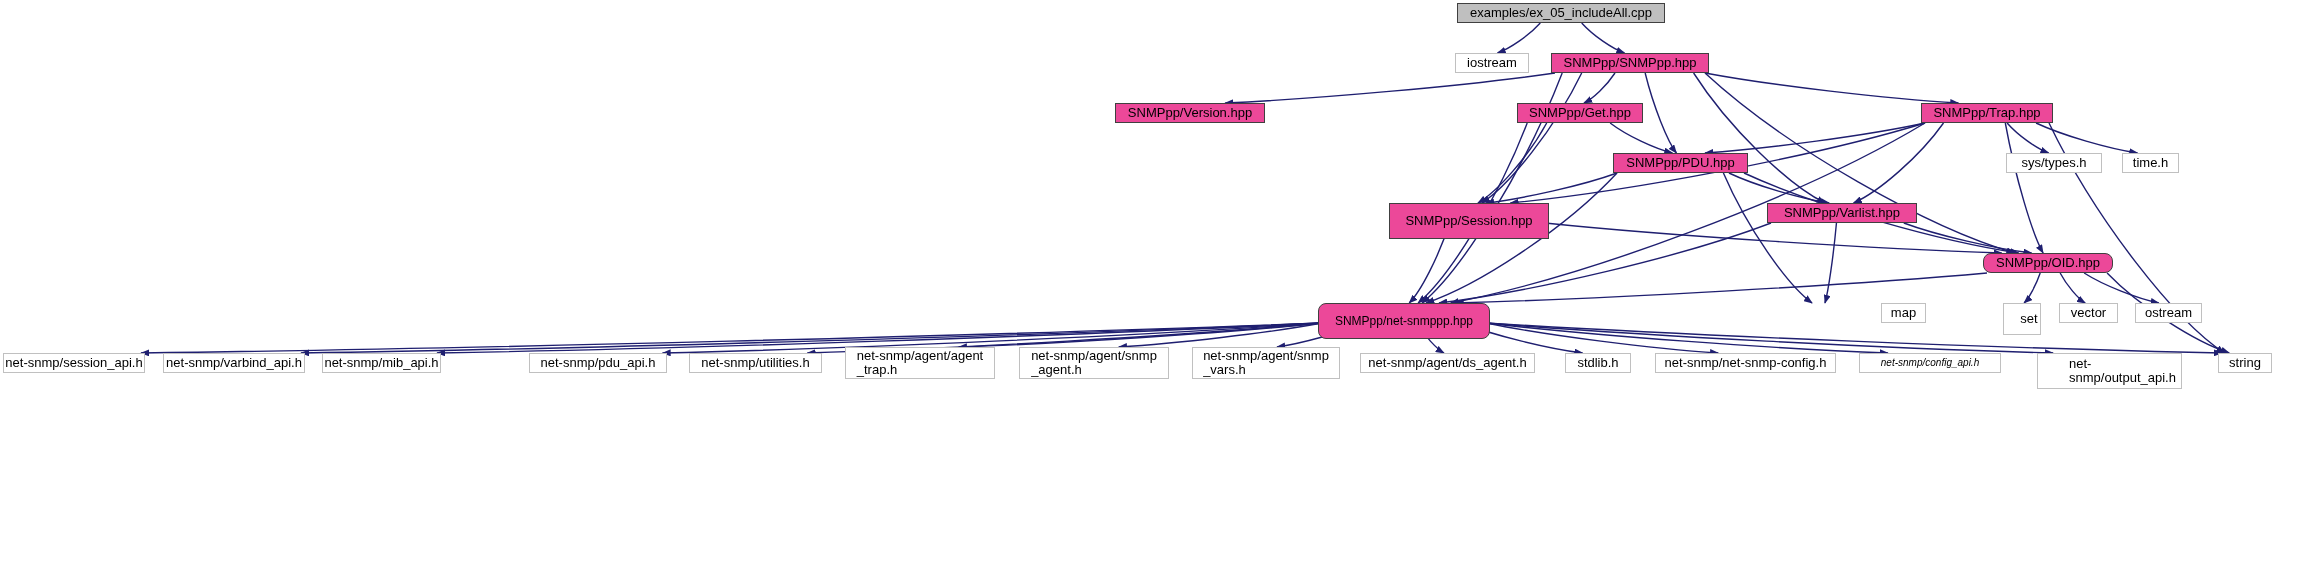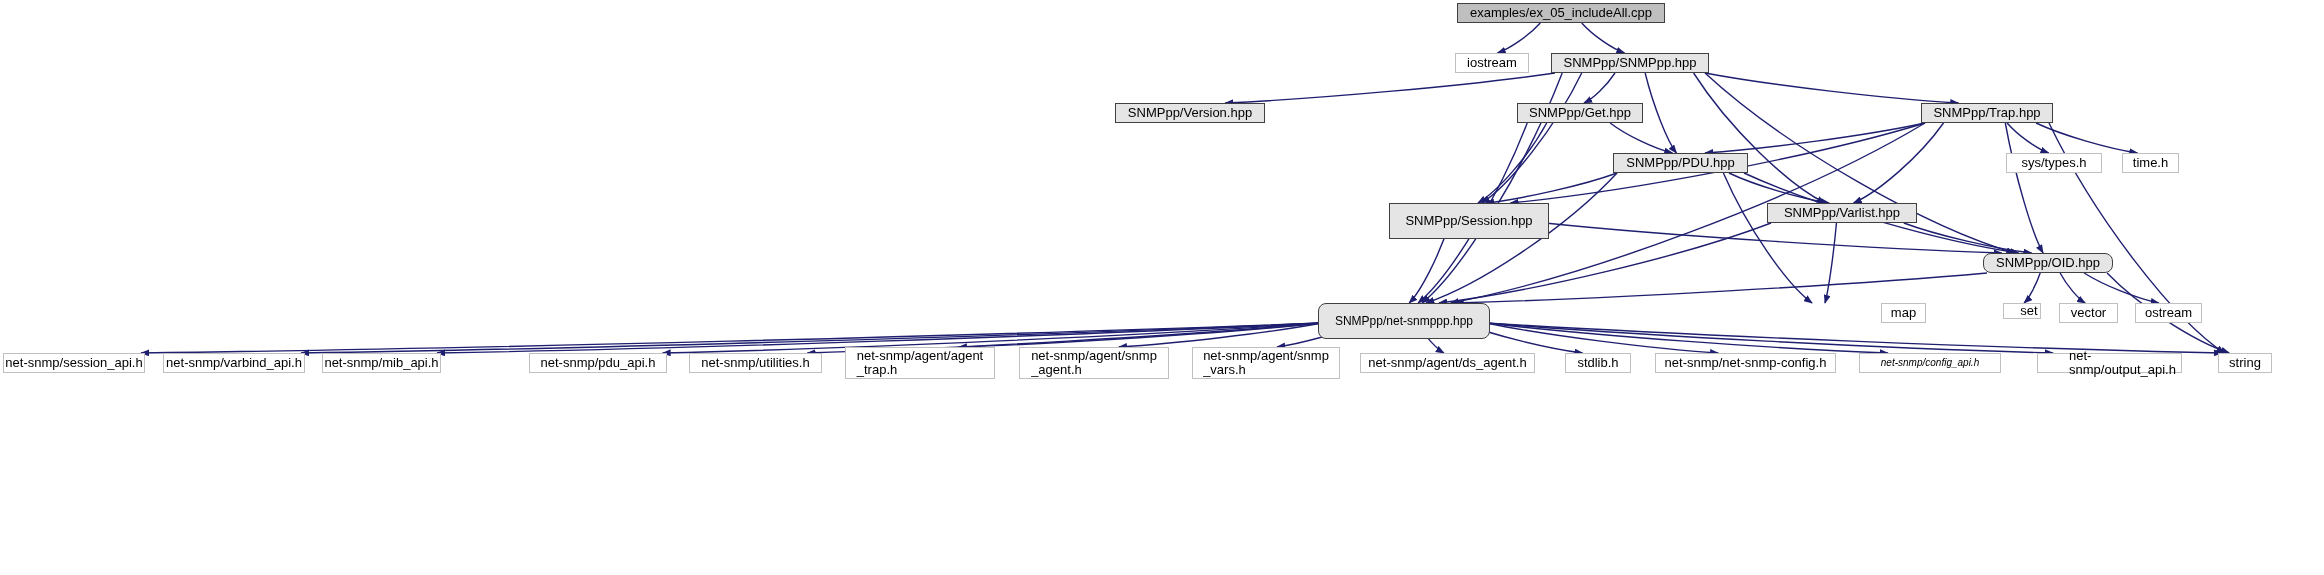--- a/index.html
+++ b/index.html
@@ -2,21 +2,21 @@
 <html><head>
 <meta charset="utf-8">
 <style>
   html,body{margin:0;padding:0;background:#ffffff;}
   body{width:2324px;height:575px;font-family:"Liberation Sans",sans-serif;overflow:hidden;}
   #graph{position:relative;width:2324px;height:575px;}
   svg{position:absolute;left:0;top:0;width:2324px;height:575px;}
   .node{position:absolute;box-sizing:border-box;display:flex;align-items:center;justify-content:center;
         text-align:left;line-height:1.05;white-space:pre-line;}
   .n-root{background:#bfbfbf;border:1px solid #404040;color:#000;}
-  .n-hdr{background:#e5e5e5;border:1px solid #404040;color:#000;}
+  .n-hdr{background:#ec4899;border:1px solid #404040;color:#000;}
   .n-sys{background:#ffffff;border:1px solid #c0c0c0;color:#000;}
 </style>
 </head>
 <body>
 
 <div id="graph">
   <svg id="edges" viewBox="0 0 2324 575">
     <defs>
       <marker id="arrow" markerWidth="9" markerHeight="7" refX="8.2" refY="3.5" orient="auto" markerUnits="userSpaceOnUse">
         <path d="M0,0 L9,3.5 L0,7 z" fill="#1f1f70"></path>
@@ -83,34 +83,34 @@
       <div class="node n-hdr" style="left: 1517px; top: 103px; width: 126px; height: 20px; font-size: 13px;">SNMPpp/Get.hpp</div>
       <div class="node n-hdr" style="left: 1921px; top: 103px; width: 132px; height: 20px; font-size: 13px;">SNMPpp/Trap.hpp</div>
       <div class="node n-hdr" style="left: 1613px; top: 153px; width: 135px; height: 20px; font-size: 13px;">SNMPpp/PDU.hpp</div>
       <div class="node n-sys" style="left: 2006px; top: 153px; width: 96px; height: 20px; font-size: 13px;">sys/types.h</div>
       <div class="node n-sys" style="left: 2122px; top: 153px; width: 57px; height: 20px; font-size: 13px;">time.h</div>
       <div class="node n-hdr" style="left: 1389px; top: 203px; width: 160px; height: 36px; font-size: 13px;">SNMPpp/Session.hpp</div>
       <div class="node n-hdr" style="left: 1767px; top: 203px; width: 150px; height: 20px; font-size: 13px;">SNMPpp/Varlist.hpp</div>
       <div class="node n-hdr" style="left: 1983px; top: 253px; width: 130px; height: 20px; font-size: 13px; border-radius: 8px;">SNMPpp/OID.hpp</div>
       <div class="node n-hdr" style="left: 1318px; top: 303px; width: 172px; height: 36px; font-size: 12px; border-radius: 8px;">SNMPpp/net-snmppp.hpp</div>
       <div class="node n-sys" style="left: 1881px; top: 303px; width: 45px; height: 20px; font-size: 13px;">map</div>
-      <div class="node n-sys" style="left: 2003px; top: 303px; width: 38px; height: 16px; font-size: 13px; padding-left: 14px;">set</div>
+      <div class="node n-sys" style="left: 2003px; top: 303px; width: 38px; height: 32px; font-size: 13px; padding-left: 14px;">set</div>
       <div class="node n-sys" style="left: 2059px; top: 303px; width: 59px; height: 20px; font-size: 13px;">vector</div>
       <div class="node n-sys" style="left: 2135px; top: 303px; width: 67px; height: 20px; font-size: 13px;">ostream</div>
       <div class="node n-sys" style="left: 3px; top: 353px; width: 142px; height: 20px; font-size: 13px;">net-snmp/session_api.h</div>
       <div class="node n-sys" style="left: 163px; top: 353px; width: 142px; height: 20px; font-size: 13px;">net-snmp/varbind_api.h</div>
       <div class="node n-sys" style="left: 322px; top: 353px; width: 119px; height: 20px; font-size: 13px;">net-snmp/mib_api.h</div>
       <div class="node n-sys" style="left: 529px; top: 353px; width: 138px; height: 20px; font-size: 13px;">net-snmp/pdu_api.h</div>
       <div class="node n-sys" style="left: 689px; top: 353px; width: 133px; height: 20px; font-size: 13px;">net-snmp/utilities.h</div>
       <div class="node n-sys" style="left: 845px; top: 347px; width: 150px; height: 32px; font-size: 13px;">net-snmp/agent/agent
 _trap.h</div>
       <div class="node n-sys" style="left: 1019px; top: 347px; width: 150px; height: 32px; font-size: 13px;">net-snmp/agent/snmp
 _agent.h</div>
       <div class="node n-sys" style="left: 1192px; top: 347px; width: 148px; height: 32px; font-size: 13px;">net-snmp/agent/snmp
 _vars.h</div>
       <div class="node n-sys" style="left: 1360px; top: 353px; width: 175px; height: 20px; font-size: 13px;">net-snmp/agent/ds_agent.h</div>
       <div class="node n-sys" style="left: 1565px; top: 353px; width: 66px; height: 20px; font-size: 13px;">stdlib.h</div>
       <div class="node n-sys" style="left: 1655px; top: 353px; width: 181px; height: 20px; font-size: 13px;">net-snmp/net-snmp-config.h</div>
       <div class="node n-sys" style="left: 1859px; top: 353px; width: 142px; height: 20px; font-size: 10px; font-style: italic;">net-snmp/config_api.h</div>
-      <div class="node n-sys" style="left: 2037px; top: 353px; width: 145px; height: 20px; font-size: 13px; padding-left: 31px;">net-snmp/output_api.h</div>
+      <div class="node n-sys" style="left: 2037px; top: 353px; width: 145px; height: 36px; font-size: 13px; padding-left: 31px;">net-snmp/output_api.h</div>
       <div class="node n-sys" style="left: 2218px; top: 353px; width: 54px; height: 20px; font-size: 13px;">string</div>
     </div>
 </div>
 
 </body></html>

